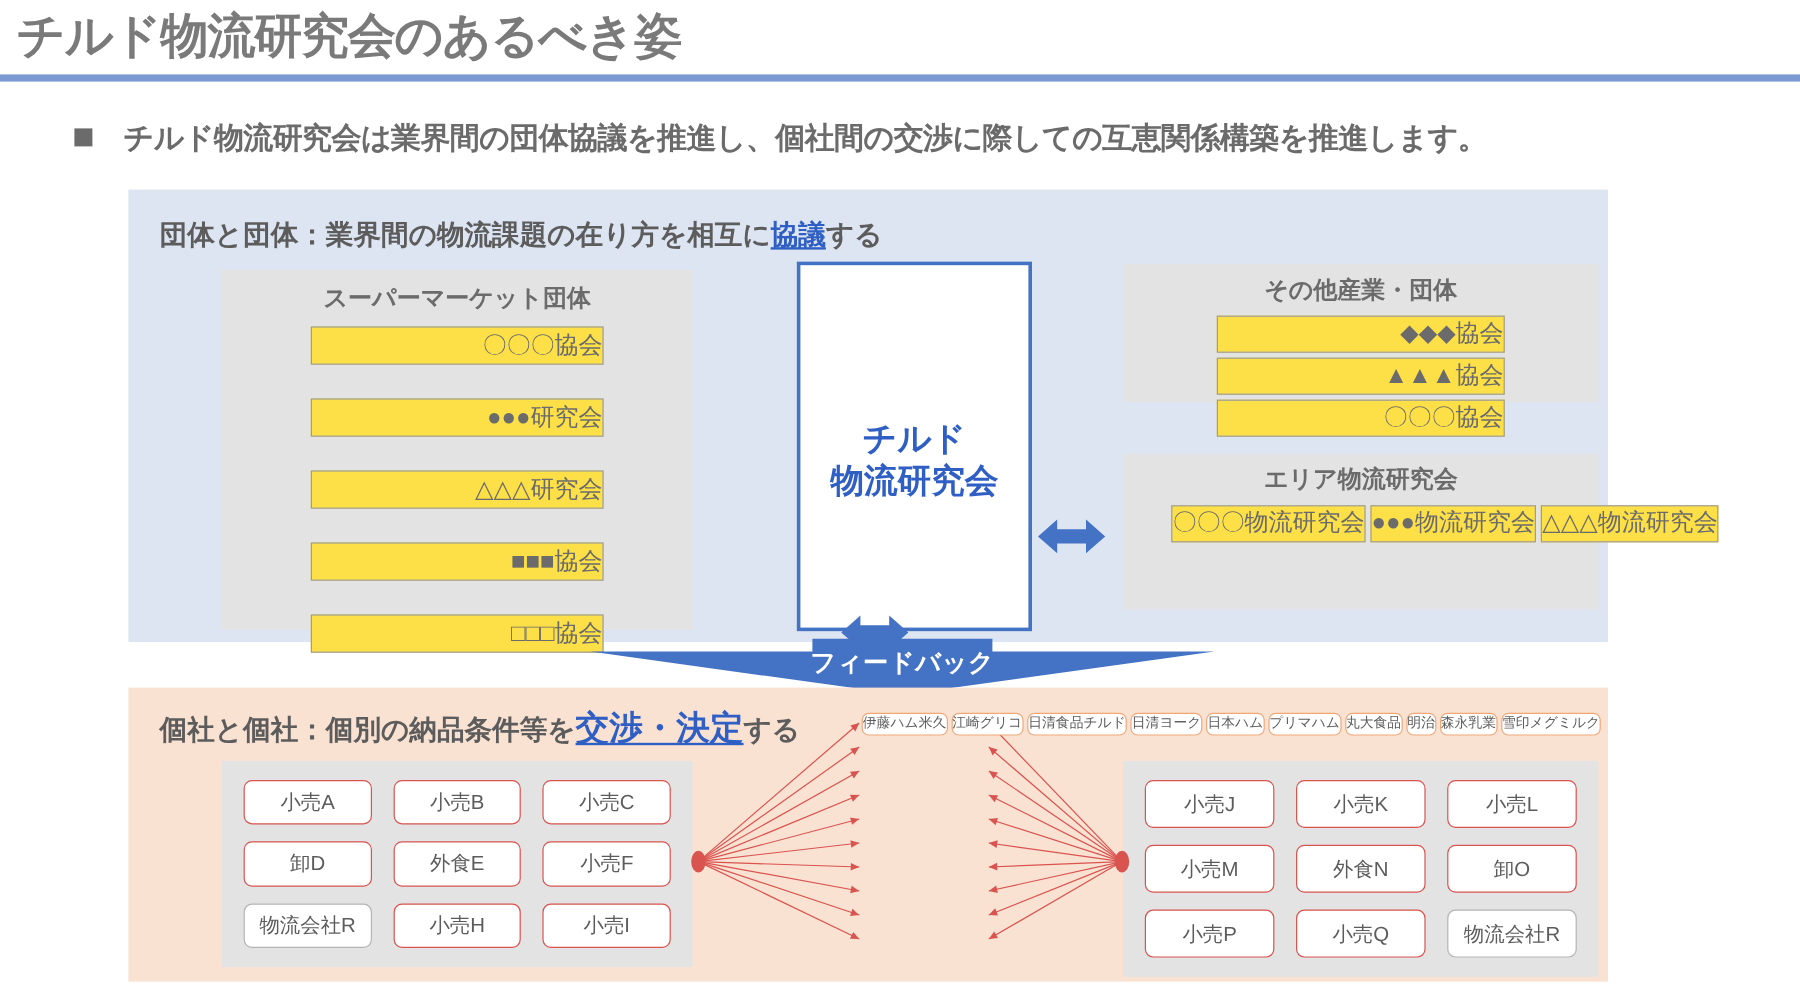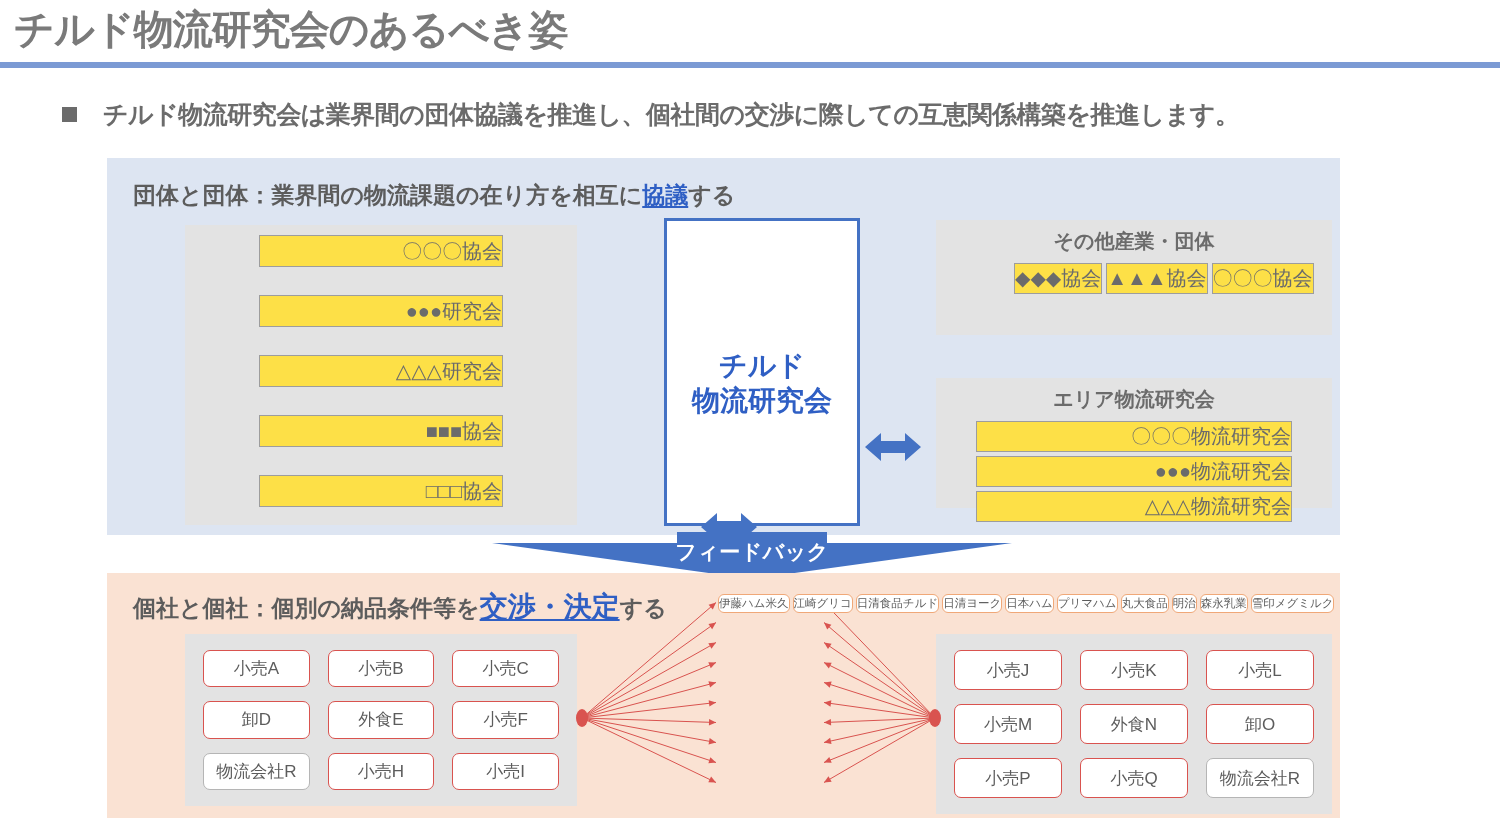--- a/index.html
+++ b/index.html
@@ -62,25 +62,25 @@
     line-height:29px;height:29px;white-space:nowrap;
   }
 
   #group-sm{left:78px;top:67px;width:392px;height:300px;}
   #group-sm .group-title{margin:10px 0 0 0;}
   #group-sm .chip-stack{margin:10px 74px 0 74px;display:flex;flex-direction:column;gap:28px;}
   #group-sm .org-chip{height:30px;line-height:30px;}
 
   #group-other{left:829px;top:62px;width:396px;height:115px;}
   #group-other .group-title{margin:8px 0 0 0;}
-  #group-other .chip-stack{margin:8px 78px 0 78px;display:flex;flex-direction:row;gap:4px;}
+  #group-other .chip-stack{margin:8px 78px 0 78px;display:flex;flex-direction:column;gap:4px;}
 
   #group-area{left:829px;top:220px;width:396px;height:130px;}
   #group-area .group-title{margin:8px 0 0 0;}
-  #group-area .chip-stack{margin:8px 40px 0 40px;display:flex;flex-direction:column;gap:4px;}
+  #group-area .chip-stack{margin:8px 40px 0 40px;display:flex;flex-direction:row;gap:4px;}
 
   
   .center-box{
     position:absolute;left:557px;top:60px;width:190px;height:302px;
     background:#ffffff;border:3px solid #4472c4;
     display:flex;align-items:center;justify-content:center;
   }
   .center-box-text{
     margin-top:22px;
     text-align:center;font-size:28px;font-weight:bold;color:#2f5fc4;
@@ -157,20 +157,21 @@
     <span class="subtitle-text">チルド物流研究会は業界間の団体協議を推進し、個社間の交渉に際しての互恵関係構築を推進します。</span>
   </div>
 
   <div class="panel-upper">
 
     <div class="panel-heading">
       <span>団体と団体：業界間の物流課題の在り方を相互に</span><span class="hl-blue">協議</span><span>する</span>
     </div>
 
     <div class="group" id="group-sm">
+      <div class="group-title">スーパーマーケット団体</div>
       <div class="chip-stack">
         <div class="org-chip">〇〇〇協会</div>
         <div class="org-chip">●●●研究会</div>
         <div class="org-chip">△△△研究会</div>
         <div class="org-chip">■■■協会</div>
         <div class="org-chip">□□□協会</div>
       </div>
     </div>
 
     <div class="center-box">

